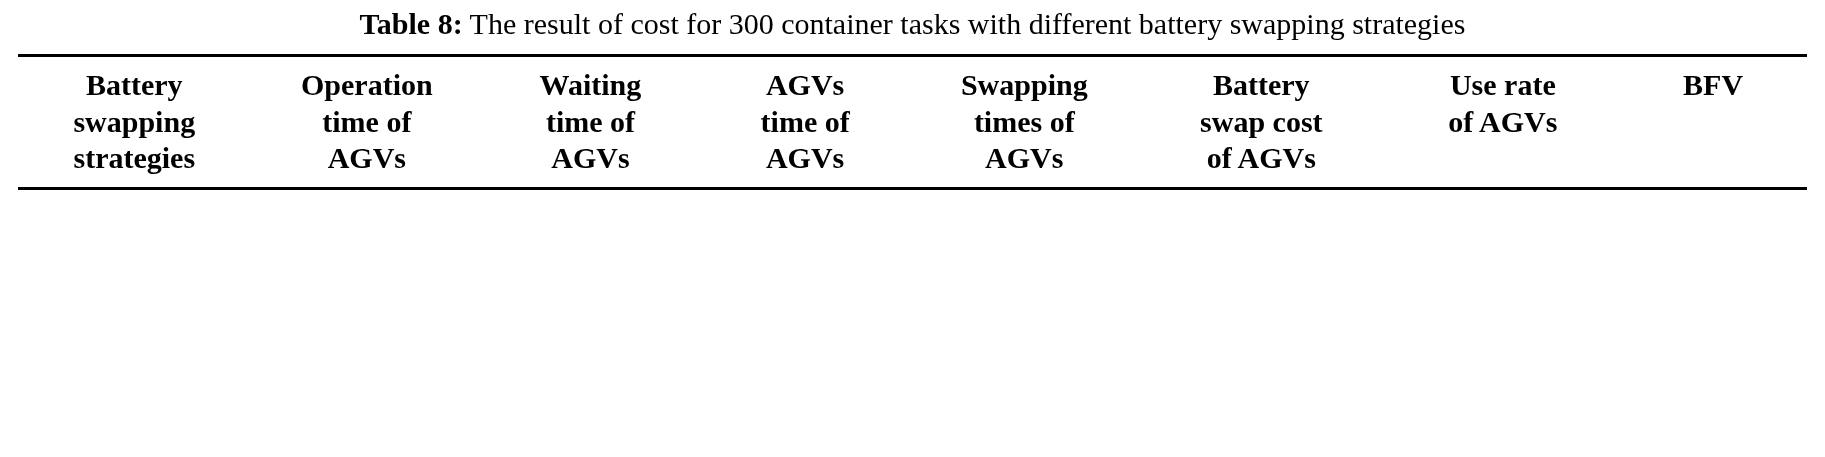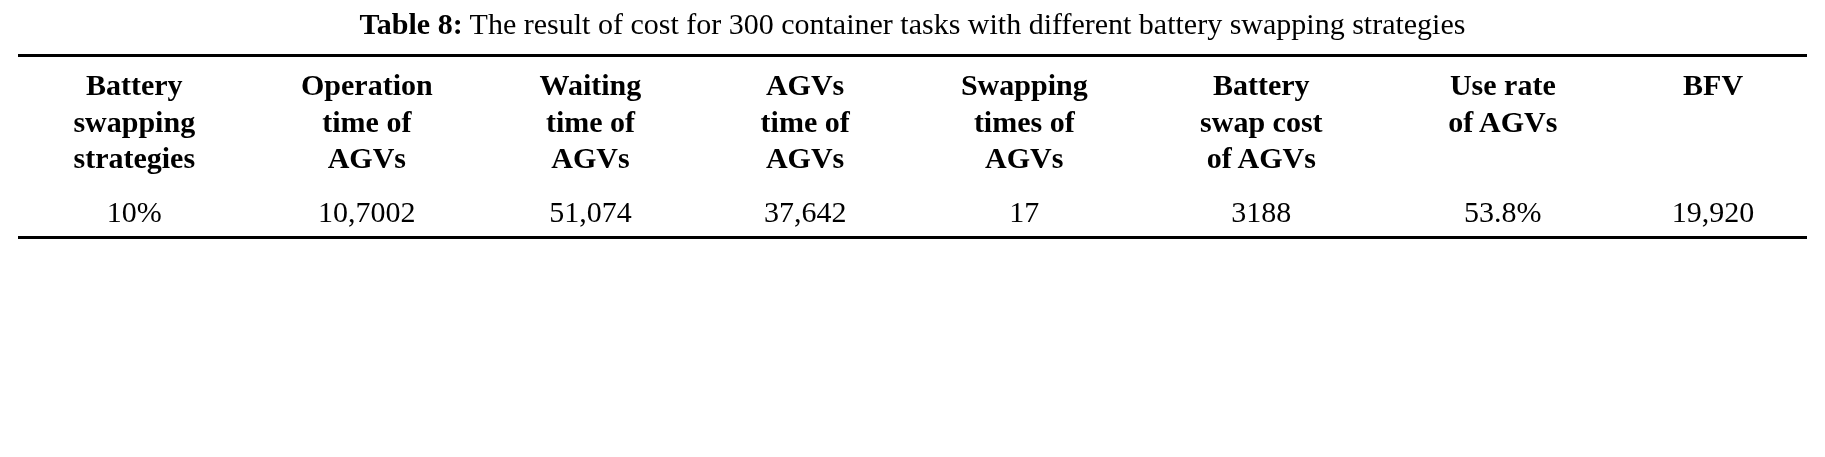--- a/index.html
+++ b/index.html
@@ -130,29 +130,19 @@
         <th>
           <span class="hdr-line">Use rate</span>
           <span class="hdr-line">of AGVs</span>
         </th>
         <th>
           <span class="hdr-line">BFV</span>
         </th>
       </tr>
     </thead>
     <tbody>
-      <tr>
-        <td>10%</td>
-        <td>10,7002</td>
-        <td>51,074</td>
-        <td>37,642</td>
-        <td>17</td>
-        <td>3188</td>
-        <td>53.8%</td>
-        <td>19,920</td>
-      </tr>
       <tr class="rule-bottom">
         <td colspan="8" style="padding:0;height:0;line-height:0;"></td>
       </tr>
     </tbody>
   </table>
 
 </div>
 
 </body></html>

